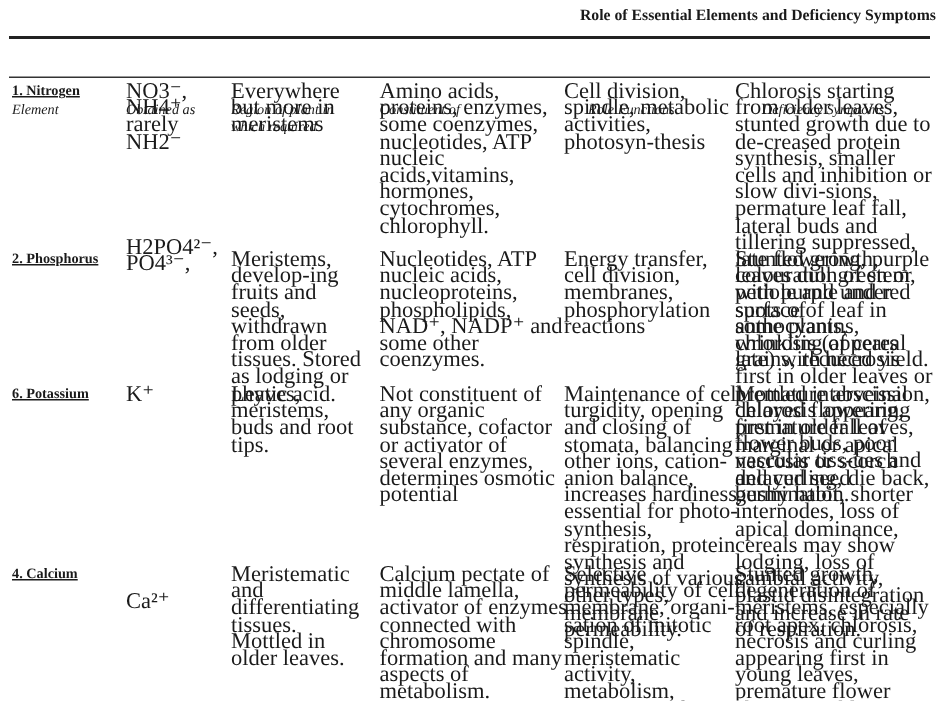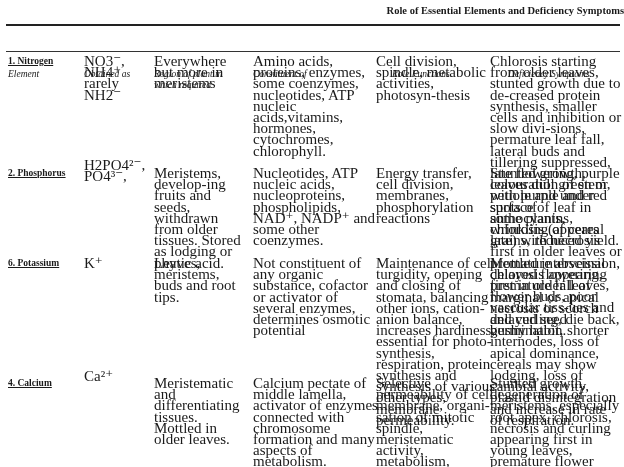--- a/index.html
+++ b/index.html
@@ -65,18 +65,18 @@
   <div class="cell el col0" style="top:258px">6. Potassium</div>
   <div class="cell col1" style="top:258px">K⁺</div>
   <div class="cell col2" style="top:258px">Leaves, meristems, buds and root tips.</div>
   <div class="cell col3" style="top:258px">Not constituent of any organic substance, cofactor or activator of several enzymes, determines osmotic potential</div>
   <div class="cell col4" style="top:258px">Maintenance of cell turgidity, opening and closing of stomata, balancing other ions, cation-anion balance, increases hardiness, essential for photo-synthesis, respiration, protein synthesis and synthesis of various other types, membrane permeability.</div>
   <div class="cell col5" style="top:258px">Mottled interveinal chlorosis appearing first in older leaves, marginal or apical necrosis or scorch and curling, die back, bushy habit, shorter internodes, loss of apical dominance, cereals may show lodging, loss of cambial activity, plastid disintegration and increase in rate of respiration.</div>
 </div>
 
 <div>
   <div class="cell el col0" style="top:378px">4. Calcium</div>
-  <div class="cell col1" style="top:371px">Ca²⁺</div>
+  <div class="cell col1" style="top:396px">Ca²⁺</div>
   <div class="cell col2" style="top:378px">Meristematic and differentiating tissues. Mottled in older leaves.</div>
   <div class="cell col3" style="top:378px">Calcium pectate of middle lamella, activator of enzymes connected with chromosome formation and many aspects of metabolism.</div>
   <div class="cell col4" style="top:378px">Selective permeability of cell membrane, organi-sation of mitotic spindle, meristematic activity, metabolism, prevention of mineral and organic acid toxicity, second mess-enger for some hormonal signals.</div>
   <div class="cell col5" style="top:378px">Stunted growth, degeneration of meristems, especially root apex, chlorosis, necrosis and curling appearing first in young leaves, premature flower abscission, blossom end rot of Tomato.</div>
 </div>
 
 </body></html>

